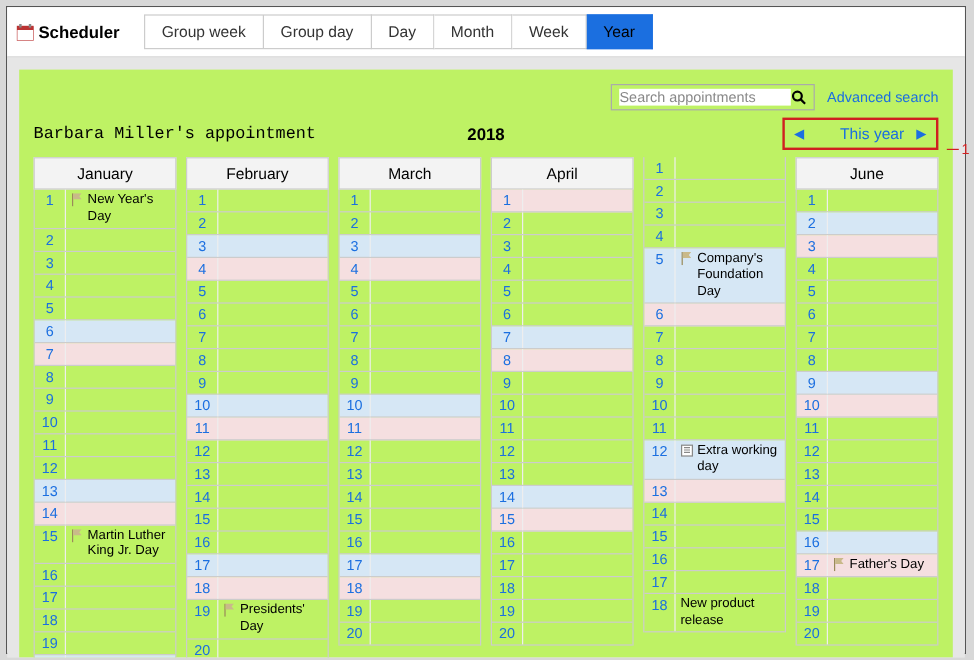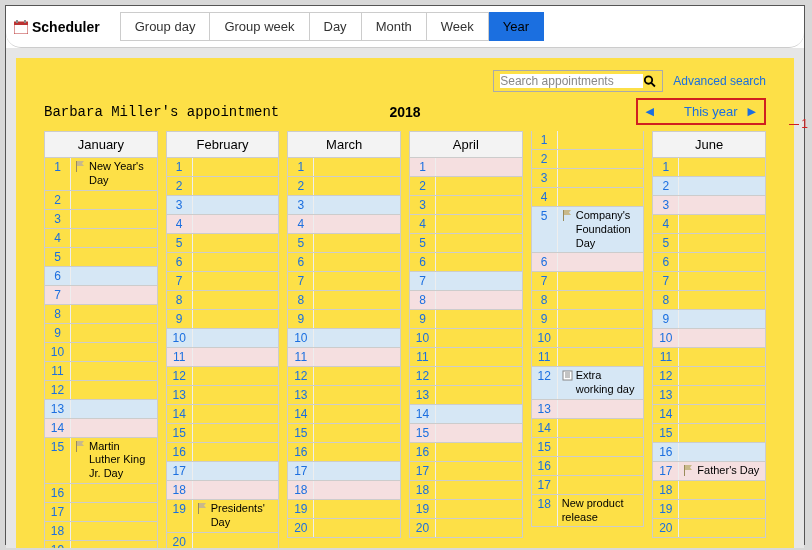--- a/index.html
+++ b/index.html
@@ -1,26 +1,26 @@
 <!DOCTYPE html>
 <html><head>
 <meta charset="utf-8">
 <style>
 * { box-sizing: border-box; margin: 0; padding: 0; }
 body { font-family: Arial, sans-serif; font-size: 13px; background: #d8d8d8; width: 812px; height: 550px; overflow: hidden; }
 .outer { width: 800px; height: 540px; margin: 5px; background: #fff; border: 1px solid #555; position: relative; }
-.topbar { display: flex; align-items: center; border-bottom: 1px solid #ccc; background: #fff; padding: 6px 8px; border-radius: 15px; }
+.topbar { display: flex; align-items: center; border-bottom: 1px solid #ccc; background: #fff; padding: 6px 8px; }
 .app-title { font-weight: bold; font-size: 14px; display: flex; align-items: center; gap: 4px; }
 .cal-icon { width: 14px; height: 14px; }
 .views { display: flex; margin-left: 20px; }
 .view { border: 1px solid #ccc; border-left: none; padding: 6px 14px; font-size: 13px; cursor: pointer; background: #fff; color: #333; }
 .views .view:first-child { border-left: 1px solid #ccc; }
 .view.active { background: #1b6fe0; color: #000000; border-color: #1b6fe0; }
 .content-bg { background: #e6e6e6; padding: 10px 10px 0 10px; height: calc(100% - 38px); overflow: hidden; }
-.panel { background: #fde047; padding: 12px 28px 14px; height: 100%; overflow: hidden; }
+.panel { background: #bef264; padding: 12px 12px 14px; height: 100%; overflow: hidden; }
 .search-row { display: flex; justify-content: flex-end; align-items: center; gap: 10px; margin-bottom: 6px; }
 .search-box { display: flex; align-items: center; border: 1px solid #aaa; padding: 3px 6px; width: 170px; }
 .search-box input { border: none; outline: none; font-size: 12px; width: 100%; color: #555; }
 .search-box input::placeholder { color: #888; }
 .adv { color: #1b6fe0; font-size: 12px; cursor: pointer; }
 .mag { width: 14px; height: 14px; }
 .header-row { display: flex; align-items: center; margin-bottom: 6px; position: relative; }
 .owner { font-size: 14px; font-family: Liberation Mono, monospace; }
 .year { font-weight: bold; font-size: 14px; position: absolute; left: 50%; transform: translateX(-50%); }
 .this-year-wrap { margin-left: auto; border: 2px solid #d02020; padding: 4px 8px; display: flex; align-items: center; gap: 10px; }
@@ -50,22 +50,22 @@
     <div class="app-title">
       <svg class="cal-icon" viewBox="0 0 14 14">
         <rect x="0" y="2" width="14" height="12" fill="#fff" stroke="#b33" stroke-width="1"></rect>
         <rect x="0" y="2" width="14" height="3" fill="#b33"></rect>
         <rect x="2" y="0" width="2" height="3" fill="#888"></rect>
         <rect x="10" y="0" width="2" height="3" fill="#888"></rect>
       </svg>
       <span>Scheduler</span>
     </div>
     <div class="views" id="views-host">
+        <div class="view">Group week</div>
         <div class="view">Group day</div>
-        <div class="view">Group week</div>
         <div class="view">Day</div>
         <div class="view">Month</div>
         <div class="view">Week</div>
         <div class="view active">Year</div>
       </div>
   </div>
 
   <div class="content-bg">
     <div class="panel">
       <div class="search-row">

